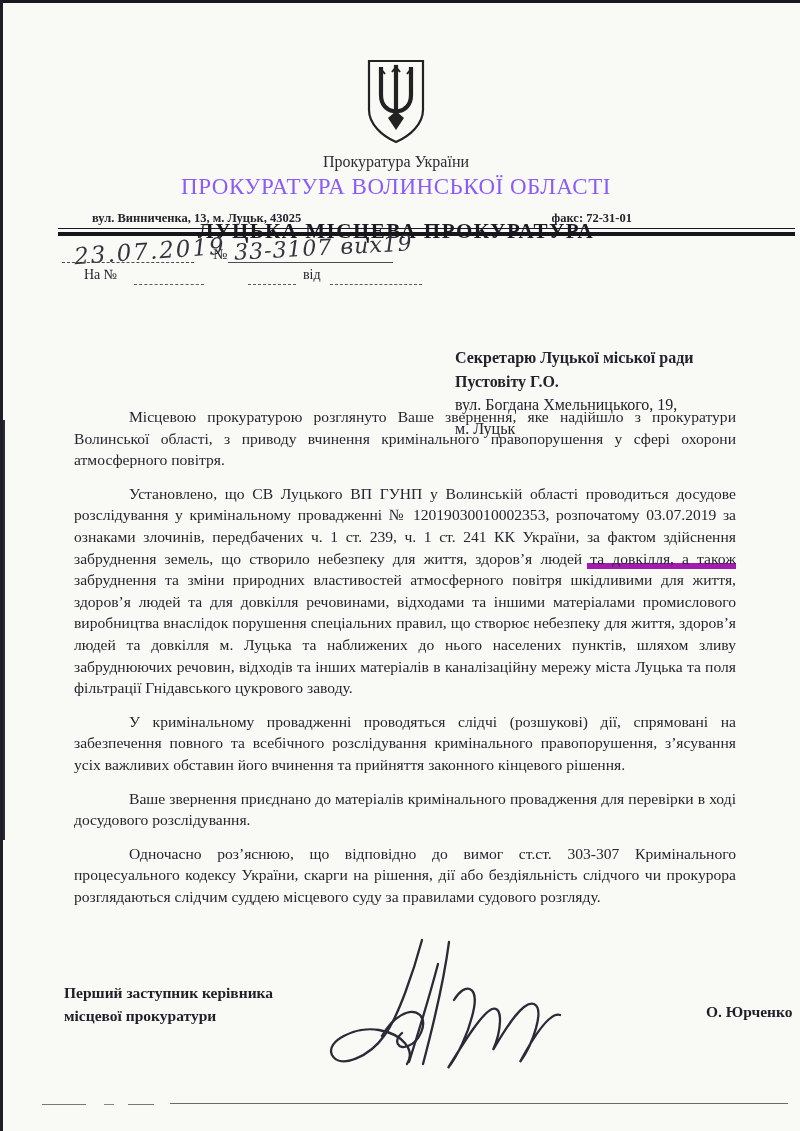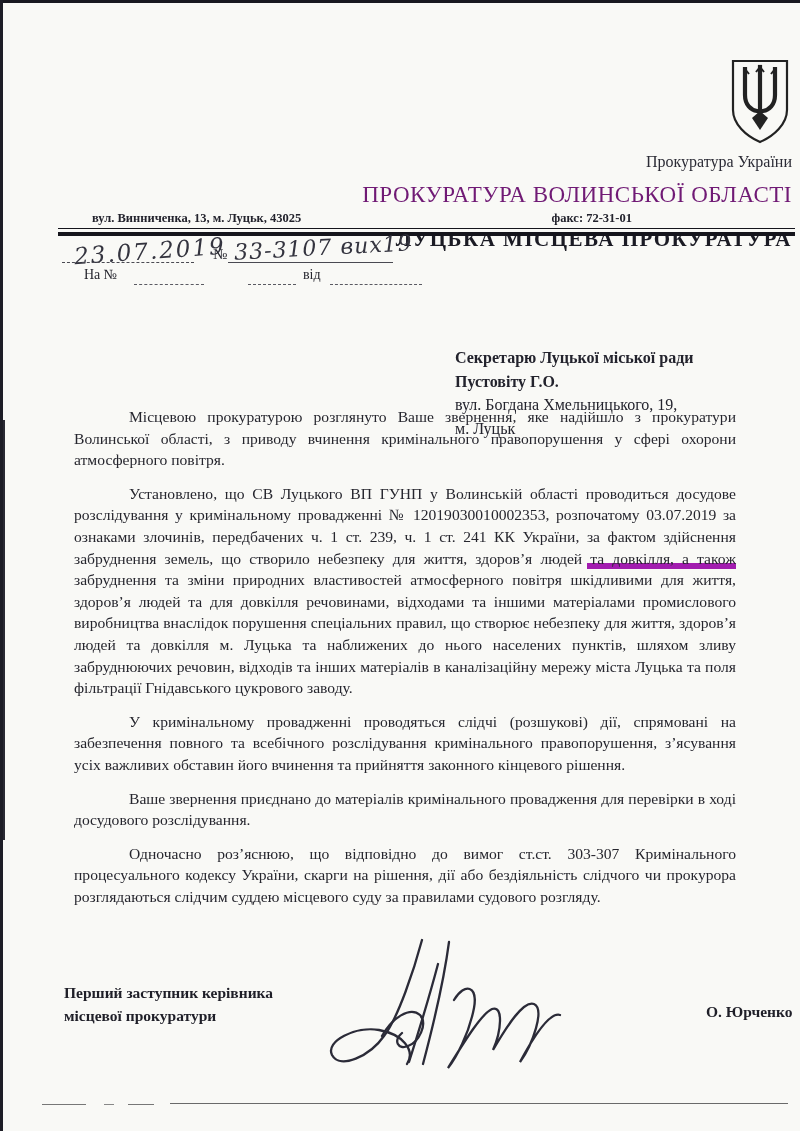--- a/index.html
+++ b/index.html
@@ -12,24 +12,24 @@
   
   .edge-top{position:absolute;top:0;left:0;right:0;height:3px;background:#181820;}
   .edge-left{position:absolute;top:0;left:0;width:3px;bottom:0;background:#1d1d26;}
   .edge-left2{position:absolute;top:420px;left:3px;width:2px;height:420px;background:#2a2a33;}
   .scan-bottom-line{position:absolute;top:1103px;left:170px;right:12px;border-top:1px solid #6a6a6a;}
   .scan-dash1{position:absolute;top:1104px;left:42px;width:44px;border-top:1.5px solid #777;}
   .scan-dash2{position:absolute;top:1104px;left:104px;width:10px;border-top:1.5px solid #888;}
   .scan-dash3{position:absolute;top:1104px;left:128px;width:26px;border-top:1.5px solid #777;}
 
   
-  .header{position:absolute;top:58px;left:0;right:8px;text-align:right;line-height:1.15;}
+  .header{position:absolute;top:58px;left:0;right:8px;text-align:center;line-height:1.15;}
   .emblem{display:inline-block;}
   .org-small{font-size:16px;margin-top:3px;color:#2b2b35;}
-  .org-main{font-size:23px;letter-spacing:.5px;margin-top:10px;color:#701a75;}
+  .org-main{font-size:23px;letter-spacing:.5px;margin-top:2px;color:#8b5cf6;}
   .org-sub{font-size:21px;font-weight:bold;letter-spacing:1.5px;margin-top:19px;color:#1b1b24;}
   .addr-row{position:absolute;top:211px;left:92px;width:540px;display:flex;justify-content:space-between;font-weight:bold;font-size:12.5px;color:#23232d;}
 
   .rule-thin{position:absolute;top:228px;left:58px;right:5px;border-top:1.5px solid #15151c;}
   .rule-thick{position:absolute;top:232px;left:58px;right:5px;height:4px;background:#15151c;}
 
   
   .hw{font-family:"DejaVu Serif",serif;font-style:italic;color:#34343f;}
   .hw-date{position:absolute;top:238px;left:74px;font-size:23px;transform:rotate(-4deg);letter-spacing:2px;}
   .u-date{position:absolute;top:262px;left:62px;width:132px;border-bottom:1.5px dashed #4a4a52;}

